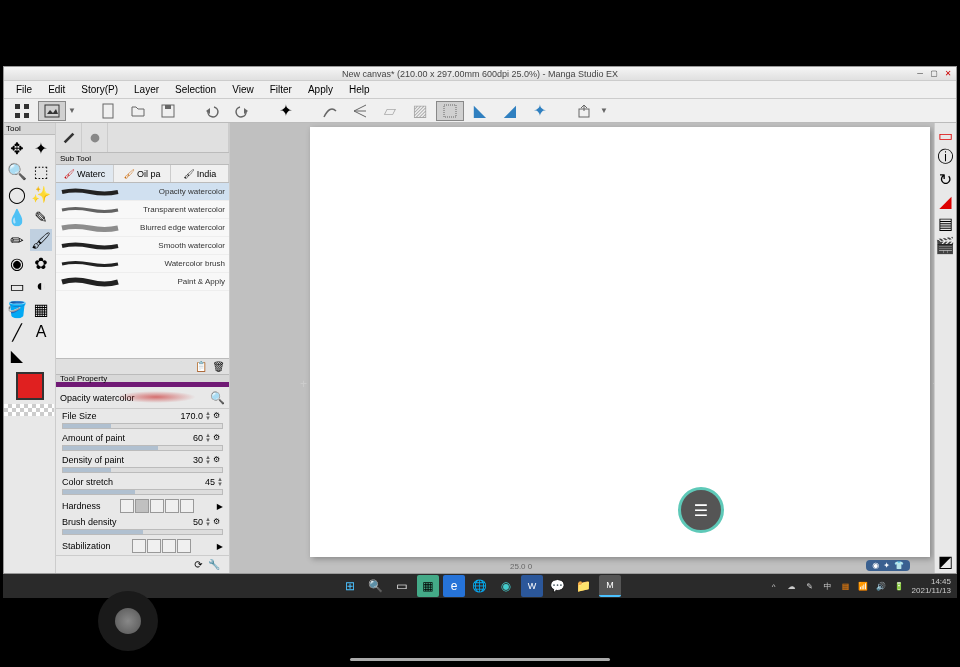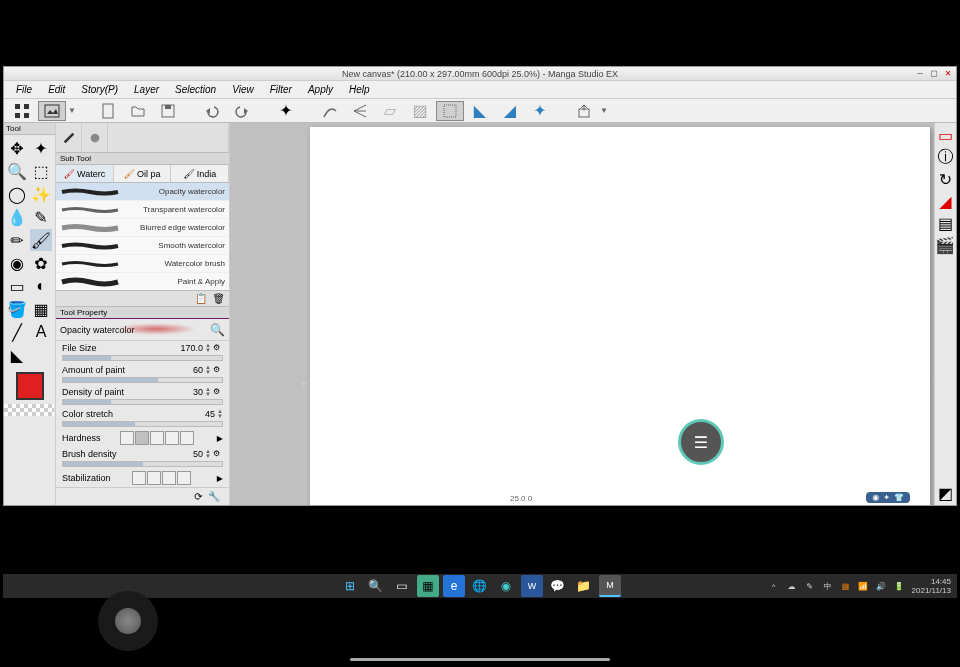--- a/index.html
+++ b/index.html
@@ -1,22 +1,22 @@
 <!DOCTYPE html>
 <html><head>
 <meta charset="utf-8">
 <style>
 * { margin: 0; padding: 0; box-sizing: border-box; font-family: Arial, sans-serif; }
 body { background: #000; width: 960px; height: 667px; overflow: hidden; position: relative; }
-.app-window { position: absolute; left: 3px; top: 66px; width: 954px; height: 440px; background: #e8e8e8; border: 1px solid #999; }
+.app-window { position: absolute; left: 3px; top: 66px; width: 954px; height: 508px; background: #e8e8e8; border: 1px solid #999; }
 .titlebar { height: 14px; background: linear-gradient(#f5f5f5, #e0e0e0); border-bottom: 1px solid #ccc; display: flex; align-items: center; justify-content: center; position: relative; font-size: 9px; color: #444; }
 .window-controls { position: absolute; right: 2px; top: 0; display: flex; gap: 2px; }
 .win-btn { width: 12px; height: 12px; font-size: 8px; display: flex; align-items: center; justify-content: center; cursor: pointer; }
 .menubar { height: 18px; background: #f0f0f0; display: flex; align-items: center; padding: 0 4px; font-size: 10px; border-bottom: 1px solid #ccc; }
-.menu-item { padding: 0 8px; cursor: pointer; font-style: italic; }
+.menu-item { padding: 0 8px; cursor: pointer; }
 .toolbar { height: 24px; background: #f0f0f0; border-bottom: 1px solid #bbb; display: flex; align-items: center; padding: 0 4px; gap: 2px; }
 .tool-btn { width: 28px; height: 20px; display: flex; align-items: center; justify-content: center; border: 1px solid transparent; cursor: pointer; }
 .tool-btn.active { background: #d0d0d0; border-color: #888; }
 .tool-btn svg { width: 16px; height: 16px; }
 .dropdown-arrow { width: 10px; font-size: 8px; color: #666; }
 .main-area { display: flex; height: calc(100% - 56px); }
 .left-tools { width: 52px; background: #e8e8e8; border-right: 1px solid #ccc; }
 .tool-header { height: 12px; font-size: 8px; padding: 0 2px; background: #d8d8d8; display: flex; align-items: center; border-bottom: 1px solid #bbb; }
 .tool-grid { display: grid; grid-template-columns: repeat(2, 1fr); gap: 1px; padding: 2px; }
 .grid-tool { width: 22px; height: 22px; display: flex; align-items: center; justify-content: center; cursor: pointer; }
@@ -30,21 +30,21 @@
 .subtool-tabs { height: 18px; display: flex; background: #f0f0f0; border-bottom: 1px solid #bbb; font-size: 9px; }
 .subtool-tab { flex: 1; display: flex; align-items: center; justify-content: center; gap: 2px; border-right: 1px solid #ccc; cursor: pointer; }
 .subtool-tab.active { background: #e0e8f0; }
 .brush-list { flex: 1; overflow: auto; background: #f8f8f8; }
 .brush-item { height: 18px; display: flex; align-items: center; font-size: 8px; padding: 0 4px; cursor: pointer; border-bottom: 1px solid #eee; position: relative; }
 .brush-item.selected { background: #d0e0f0; }
 .brush-stroke { position: absolute; left: 4px; width: 60px; height: 10px; }
 .brush-name { margin-left: auto; font-size: 8px; color: #333; white-space: nowrap; }
 .brush-footer { height: 16px; background: #e0e0e0; border-top: 1px solid #bbb; display: flex; justify-content: flex-end; padding: 0 4px; gap: 4px; align-items: center; }
 .property-panel { border-top: 1px solid #bbb; background: #e8e8e8; }
-.property-header { height: 12px; font-size: 8px; padding: 0 4px; background: #d8d8d8; display: flex; align-items: center; border-bottom: 1px solid #701a75; }
+.property-header { height: 12px; font-size: 8px; padding: 0 4px; background: #d8d8d8; display: flex; align-items: center; border-bottom: 5px solid #701a75; }
 .property-name-bar { height: 22px; font-size: 9px; padding: 0 4px; display: flex; align-items: center; justify-content: space-between; border-bottom: 1px solid #ccc; position: relative; }
 .red-smear { position: absolute; left: 60px; top: 4px; width: 80px; height: 12px; background: radial-gradient(ellipse, rgba(200,30,30,0.6), transparent 70%); }
 .property-row { padding: 2px 6px; font-size: 9px; display: flex; flex-direction: column; gap: 1px; }
 .property-label-row { display: flex; justify-content: space-between; align-items: center; }
 .prop-value { font-size: 9px; min-width: 30px; text-align: right; }
 .prop-slider { height: 6px; background: #ddd; border: 1px solid #bbb; position: relative; margin-top: 1px; }
 .prop-slider-fill { height: 100%; background: #b0c0d0; }
 .prop-boxes { display: flex; gap: 1px; }
 .prop-box { width: 14px; height: 14px; border: 1px solid #999; background: #f0f0f0; }
 .prop-box.sel { background: #c0c0c0; }

